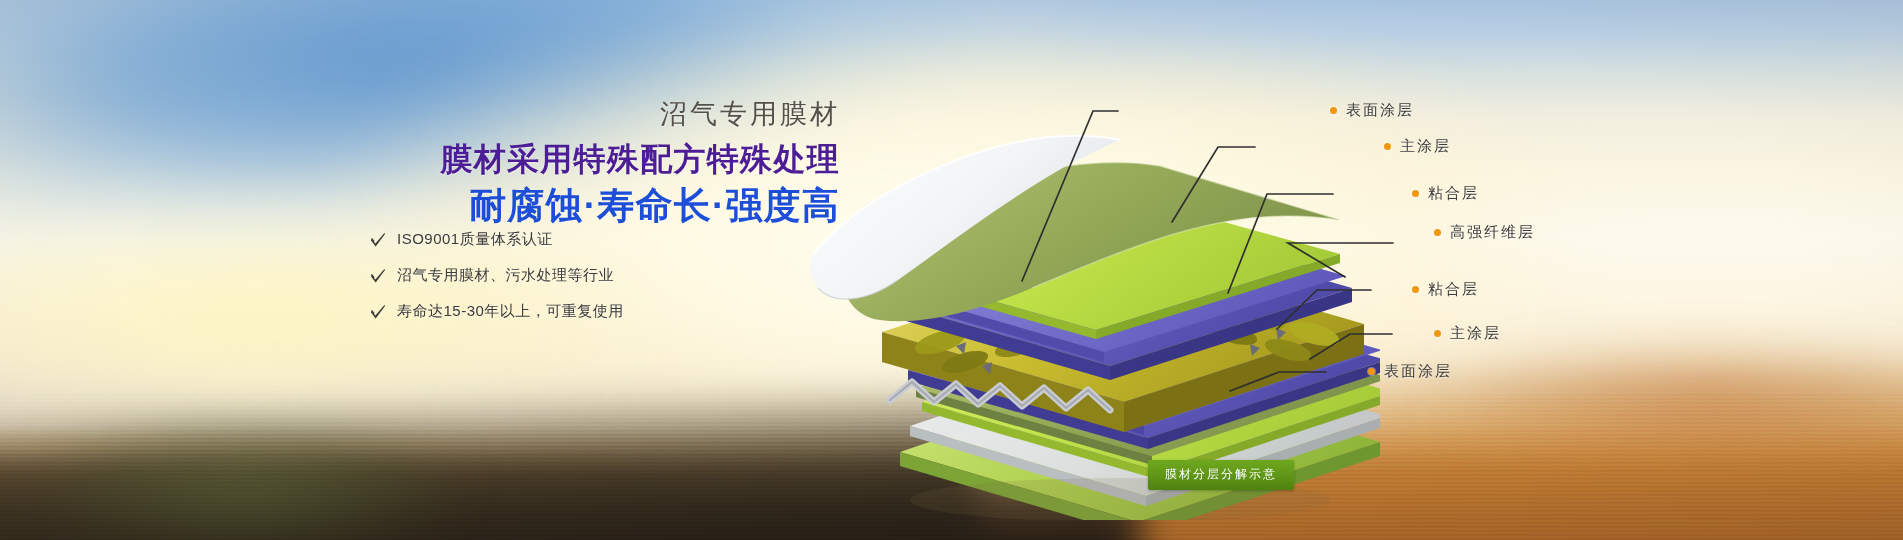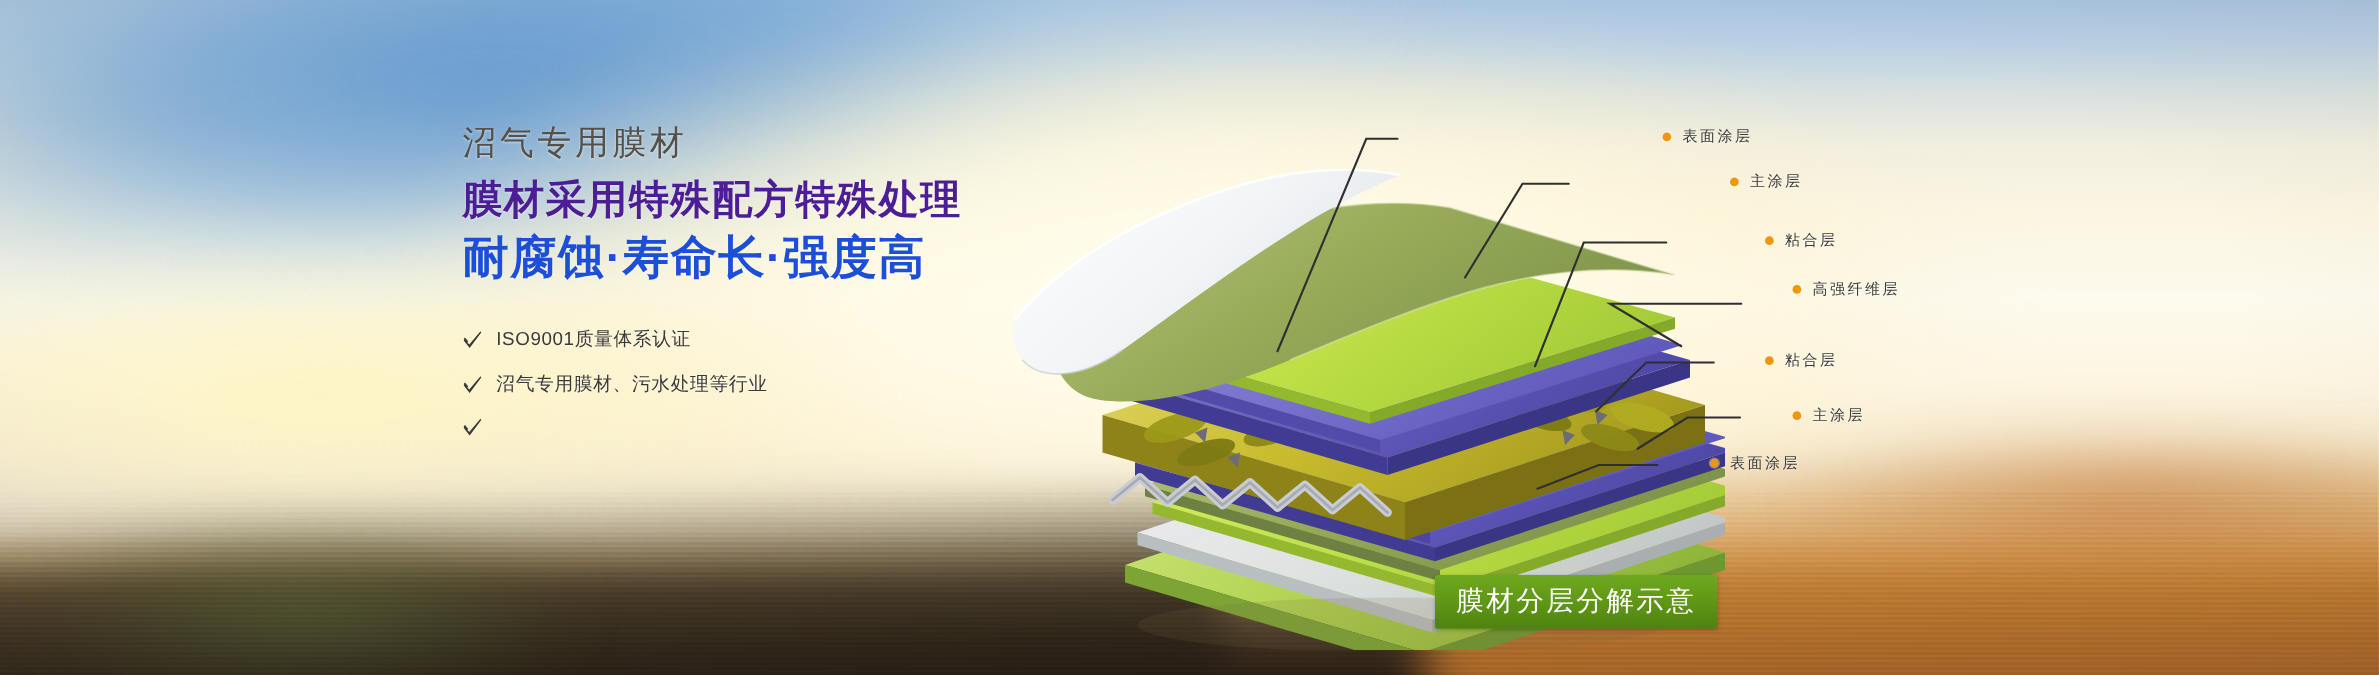--- a/index.html
+++ b/index.html
@@ -125,37 +125,37 @@
     mix-blend-mode:overlay;
     opacity:.75;
   }
   .bg-vig {
     position:absolute; inset:0;
     background:radial-gradient(ellipse 80% 90% at 50% 45%,
       rgba(255,255,255,0) 55%, rgba(120,95,60,0.10) 100%);
   }
 
   
-  .copy { position:absolute; left:370px; top:96px; width:470px; }
+  .copy { position:absolute; left:370px; top:96px; width:470px;text-align:right; }
   .eyebrow {
     font-size:27px; color:#555049; letter-spacing:3px;
     font-weight:400; line-height:1.35; margin-bottom:7px;
     text-shadow:0 1px 2px rgba(255,255,255,.55);
   }
   .h1 {
     font-size:32px; font-weight:bold; color:#4c1d95;
     letter-spacing:1.3px; line-height:1.28;
     text-shadow:0 1px 2px rgba(255,255,255,.5);
   }
   .h2 {
     font-size:37px; font-weight:bold; color:#1d4ed8;
     letter-spacing:1.2px; line-height:1.3; margin-top:2px;
     text-shadow:0 1px 2px rgba(255,255,255,.45);
   }
-  .feature-list { margin-top:32px; }
+  .feature-list { }
   .feature {
     display:flex; align-items:center; gap:11px;
     margin-bottom:17px;
   }
   .feature:last-child { margin-bottom:0; }
   .check-icon { flex:0 0 auto; width:16px; height:16px; display:block; }
   .feature-text {
     font-size:15px; color:#3a3a3a; letter-spacing:.5px;
     text-shadow:0 1px 1px rgba(255,255,255,.5);
     white-space:nowrap;
@@ -170,33 +170,33 @@
     position:absolute;
     display:flex; align-items:center; gap:9px;
     white-space:nowrap;
   }
   .callout .dot {
     width:7px; height:7px; border-radius:50%;
     background:#f0960f; flex:0 0 auto;
     box-shadow:0 0 0 1px rgba(255,255,255,.35);
   }
   .callout .txt {
-    font-size:12px; color:#3b3b3b; letter-spacing:2px;
+    font-size:15px; color:#3b3b3b; letter-spacing:2px;
     text-shadow:0 1px 2px rgba(255,255,255,.55);
   }
 
   
   .leaders { position:absolute; inset:0; pointer-events:none; }
 
   
   .badge {
     position:absolute; left:1148px; top:460px;
     padding:6px 17px 7px;
     background:linear-gradient(to bottom,#6fa81f 0%,#5e9516 55%,#4f8210 100%);
-    color:#ffffff; font-size:22px; letter-spacing:2px;
+    color:#ffffff; font-size:12px; letter-spacing:2px;
     border-radius:2px;
     box-shadow:0 1px 3px rgba(0,0,0,.25);
   }
 </style>
 </head>
 <body>
 
 <div id="banner">
 
   <div class="bg-base"></div>
@@ -231,20 +231,21 @@
           <path d="M2.0 6.0 L4.6 9.2 L3.4 10.4 L0.9 7.1 Z" fill="#3a3a3a"></path>
         </svg>
         <span class="feature-text">沼气专用膜材、污水处理等行业</span>
       </div>
 
       <div class="feature">
         <svg class="check-icon" viewBox="0 0 16 16">
           <path d="M1.6 7.4 L5.4 11.6 L14.4 1.0 L15.0 1.9 L5.7 14.4 L1.0 8.4 Z" fill="#3a3a3a"></path>
           <path d="M2.0 6.0 L4.6 9.2 L3.4 10.4 L0.9 7.1 Z" fill="#3a3a3a"></path>
         </svg>
+        <span class="feature-text">寿命达15-30年以上，可重复使用</span>
       </div>
 
     </div>
   </div>
 
   <div class="illus">
     <svg width="740" height="450" viewBox="0 0 740 450">
       <defs>
         <linearGradient id="gWhiteTop" x1="0" y1="0" x2="1" y2="0.6">
           <stop offset="0%" stop-color="#ffffff"></stop>

